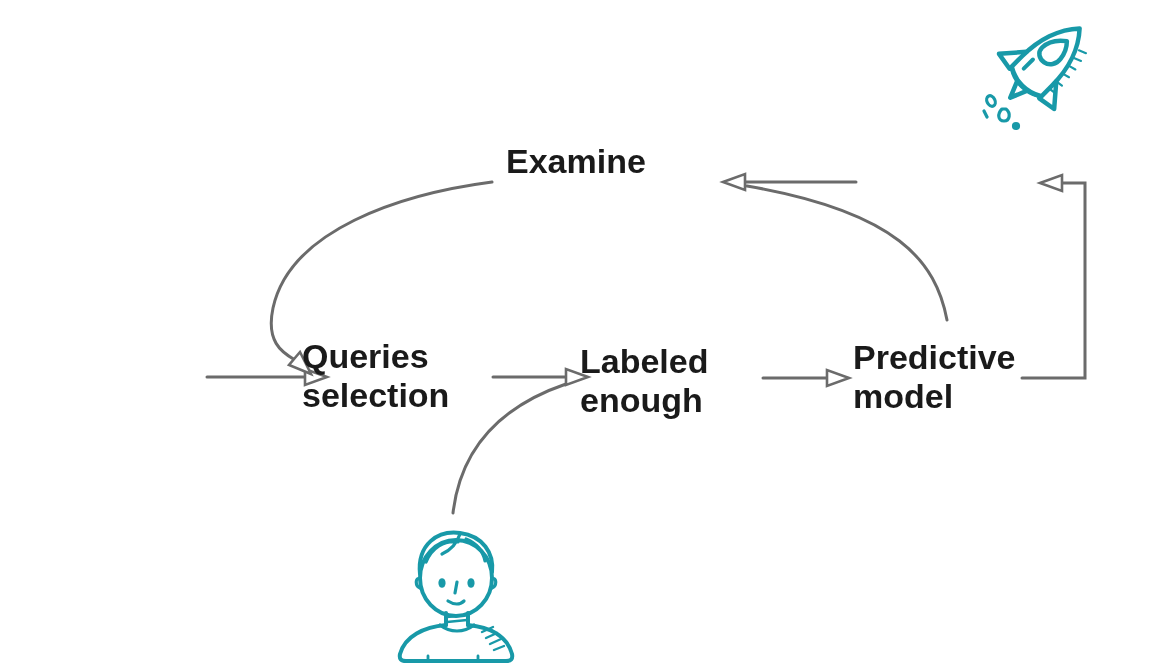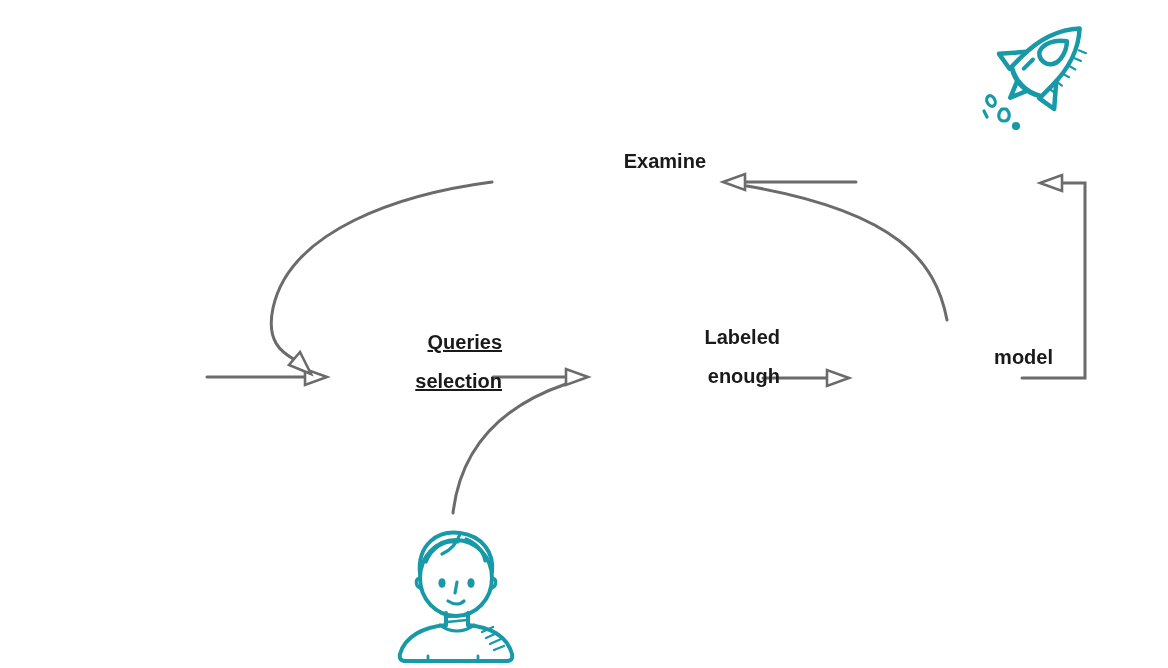--- a/index.html
+++ b/index.html
@@ -8,22 +8,22 @@
     position: relative;
     width: 1168px;
     height: 668px;
     background: #ffffff;
     font-family: "Liberation Sans", "DejaVu Sans", sans-serif;
     overflow: hidden;
   }
   .node {
     position: absolute;
     width: 200px;
-    text-align: right;
-    font-size: 20px;
+    text-align: left;
+    font-size: 34px;
     line-height: 39px;
     font-weight: 600;
     color: #1a1a1a;
     letter-spacing: 0px;
   }
   .node span { display: block; }
   .edges-layer {
     position: absolute;
     left: 0; top: 0;
   }
@@ -90,31 +90,32 @@
       <path d="M 56 89 L 56 101 M 78 89 L 78 101"></path>
       <path stroke-width="2.4" d="M 57 93 L 77 91 M 57 98 L 77 96"></path>
       <path d="M 56 101 C 34 103 15 112 10 130 C 9 135 11 137 16 137 L 116 137 C 121 137 123 135 122 130 C 117 112 100 103 78 101"></path>
       <path stroke-width="3.2" d="M 50 101 C 60 109 74 109 84 101"></path>
       <path stroke-width="2.4" d="M 92 108 l 11 -5 M 96 114 l 11 -5 M 100 120 l 11 -5 M 104 126 l 10 -4"></path>
       <path stroke-width="2.8" d="M 38 137 v -5 M 88 137 v -5"></path>
     </g>
   </svg>
 
 
-  <div class="node" style="left:302px; top:323px;text-decoration:underline;">
+  <div class="node" style="left:302px; top:337px;">
     <span>Queries</span>
     <span>selection</span>
   </div>
 
-  <div class="node" style="left:580px; top:318px;">
+  <div class="node" style="left:580px; top:342px;">
     <span>Labeled</span>
     <span>enough</span>
   </div>
 
   <div class="node" style="left:853px; top:338px;">
+    <span>Predictive</span>
     <span>model</span>
   </div>
 
   <div class="node" style="left:506px; top:142px;">
     <span>Examine</span>
   </div>
 
 
 </div>
 

